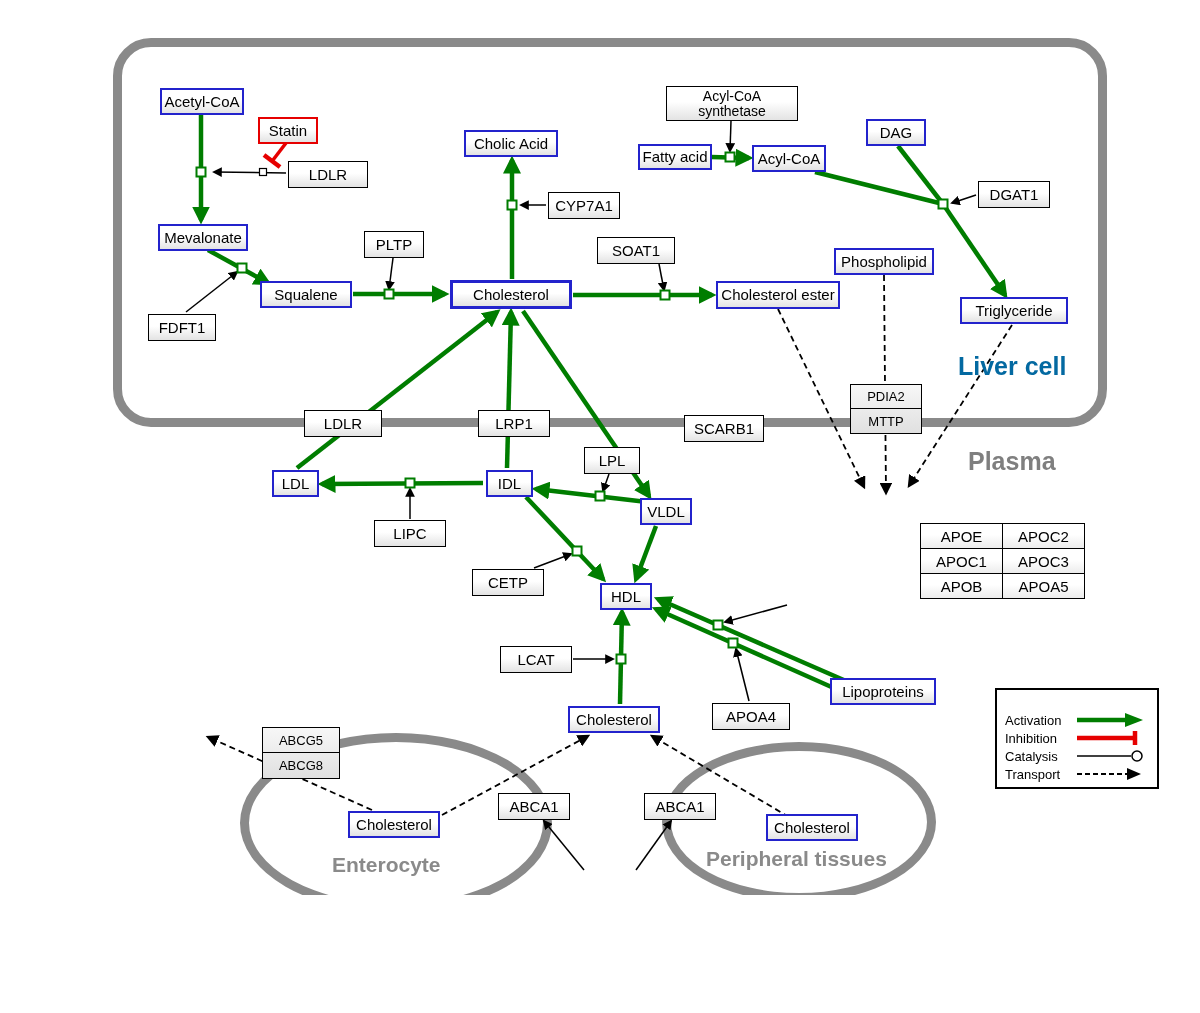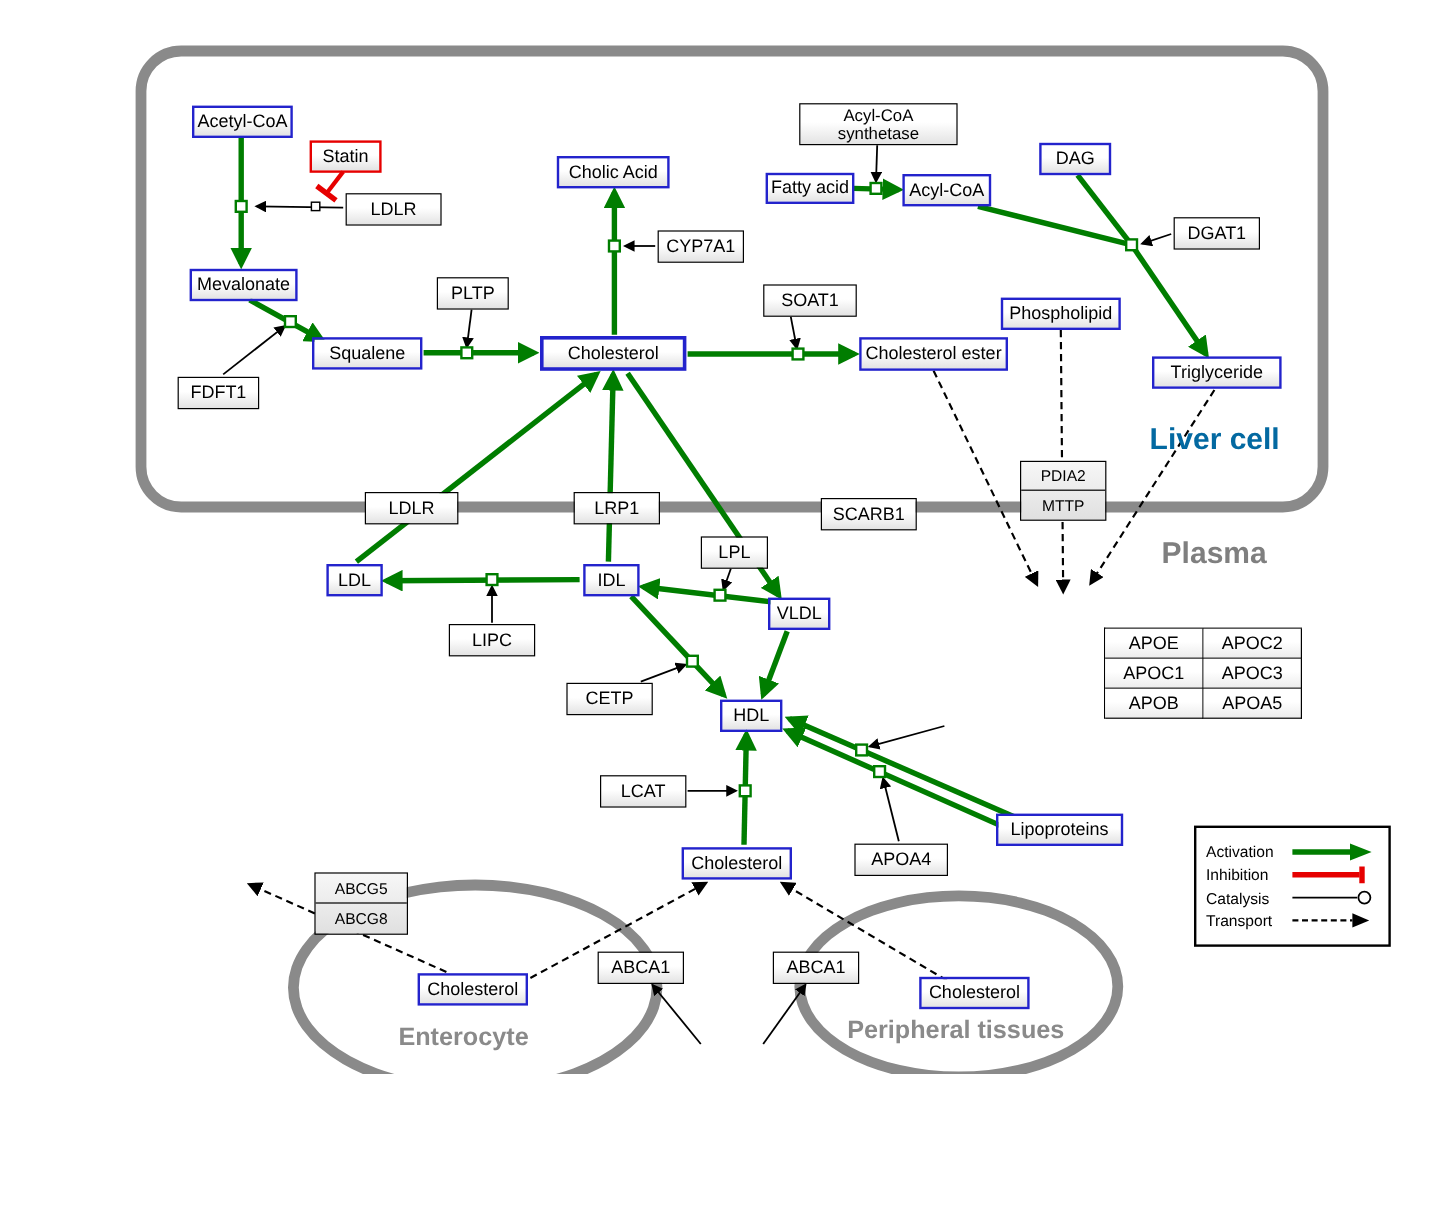--- a/index.html
+++ b/index.html
@@ -20,21 +20,21 @@
   .stack .cell{box-sizing:border-box;display:flex;align-items:center;justify-content:center;
          font-size:13px;border-bottom:1px solid #000;}
   .stack .cell:last-child{border-bottom:none;}
   .apo{position:absolute;display:grid;grid-template-columns:82px 82px;z-index:3;
        border-top:1px solid #000;border-left:1px solid #000;background:#fff;}
   .apo .cell{box-sizing:border-box;width:82px;height:25px;display:flex;align-items:center;justify-content:center;
        font-size:15px;border-right:1px solid #000;border-bottom:1px solid #000;
        background:linear-gradient(180deg,#ffffff 45%,#ececec 100%);}
   .rlabel{position:absolute;font-weight:bold;color:#7f7f7f;z-index:3;}
   .legend{position:absolute;left:995px;top:688px;width:164px;height:101px;box-sizing:border-box;
-          border:2px solid #000;background:#fff;padding:10px 8px;display:flex;flex-direction:column;
+          border:2px solid #000;background:#fff;padding:21px 8px;display:flex;flex-direction:column;
           justify-content:space-between;z-index:4;}
   .legend .row{display:flex;align-items:center;justify-content:space-between;height:19px;}
   .legend .lbl{font-size:13px;color:#000;}
 </style>
 </head>
 <body>
 
 <div class="canvas">
 
   <div class="membrane" style="left:113px;top:38px;width:994px;height:389px;border-radius:38px;"></div>
@@ -144,21 +144,21 @@
   <div class="box met" style="left:568px;top:706px;width:92px;height:27px">Cholesterol</div>
   <div class="box met" style="left:830px;top:678px;width:106px;height:27px">Lipoproteins</div>
   <div class="box met" style="left:348px;top:811px;width:92px;height:27px">Cholesterol</div>
   <div class="box met" style="left:766px;top:814px;width:92px;height:27px">Cholesterol</div>
 
   <div class="box inh" style="left:258px;top:117px;width:60px;height:27px">Statin</div>
   <div class="box" style="left:288px;top:161px;width:80px;height:27px">LDLR</div>
   <div class="box" style="left:148px;top:314px;width:68px;height:27px">FDFT1</div>
   <div class="box" style="left:364px;top:231px;width:60px;height:27px">PLTP</div>
   <div class="box" style="left:548px;top:192px;width:72px;height:27px">CYP7A1</div>
-  <div class="box" style="left:636px;top:237px;width:78px;height:27px">SOAT1</div>
+  <div class="box" style="left:597px;top:237px;width:78px;height:27px">SOAT1</div>
   <div class="box wrap" style="left:666px;top:86px;width:132px;height:35px">Acyl-CoA synthetase</div>
   <div class="box" style="left:978px;top:181px;width:72px;height:27px">DGAT1</div>
   <div class="box" style="left:304px;top:410px;width:78px;height:27px">LDLR</div>
   <div class="box" style="left:478px;top:410px;width:72px;height:27px">LRP1</div>
   <div class="box" style="left:684px;top:415px;width:80px;height:27px">SCARB1</div>
   <div class="box" style="left:374px;top:520px;width:72px;height:27px">LIPC</div>
   <div class="box" style="left:584px;top:447px;width:56px;height:27px">LPL</div>
   <div class="box" style="left:472px;top:569px;width:72px;height:27px">CETP</div>
   <div class="box" style="left:500px;top:646px;width:72px;height:27px">LCAT</div>
   <div class="box" style="left:712px;top:703px;width:78px;height:27px">APOA4</div>

